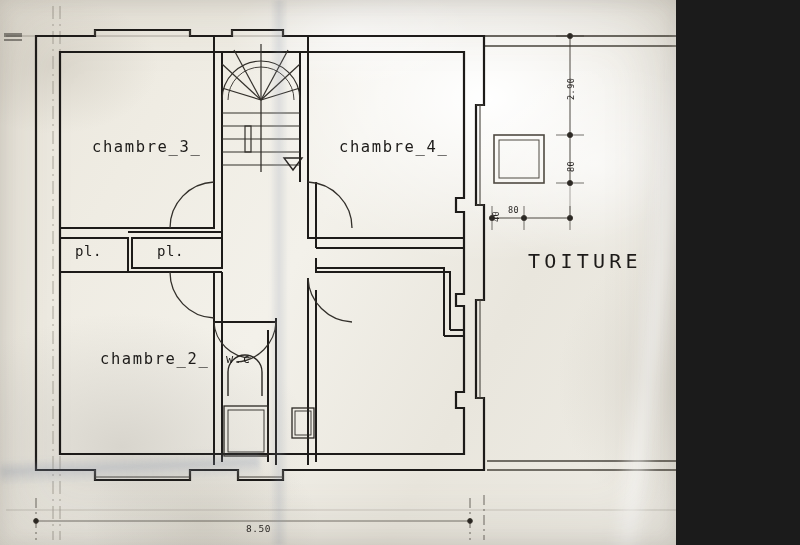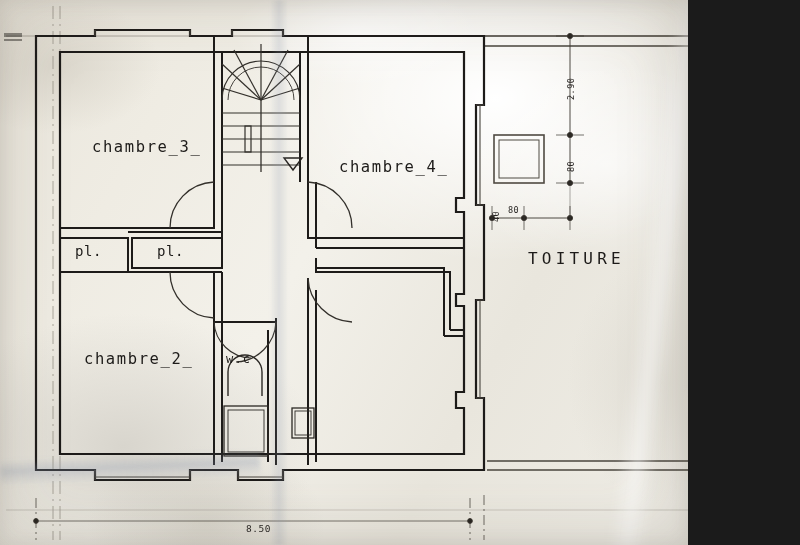--- a/index.html
+++ b/index.html
@@ -6,21 +6,20 @@
   html,body{margin:0;padding:0;background:#1b1b1b;}
   #page{
     position:relative;
     width:676px;height:545px;
     overflow:hidden;
     font-family:"DejaVu Sans Mono", monospace;
     background:
       radial-gradient(ellipse 60% 50% at 72% 18%, #ffffff 0%, rgba(255,255,255,0) 60%),
       radial-gradient(ellipse 40% 35% at 18% 82%, #d8d5cd 0%, rgba(216,213,205,0) 70%),
       linear-gradient(118deg,#eae6dc 0%,#efece3 22%,#f3f1ea 45%,#e9e6dd 70%,#efede6 100%);
-    padding-left: 12px;
   }
   
   .blotch{position:absolute;pointer-events:none;}
   #b1{left:0;top:0;width:100%;height:100%;
       background:
         radial-gradient(ellipse 22% 18% at 8% 12%, rgba(205,200,188,.55), rgba(205,200,188,0) 70%),
         radial-gradient(ellipse 26% 14% at 52% 6%, rgba(255,255,255,.75), rgba(255,255,255,0) 70%),
         radial-gradient(ellipse 30% 26% at 88% 30%, rgba(255,255,255,.6), rgba(255,255,255,0) 72%),
         radial-gradient(ellipse 24% 20% at 30% 96%, rgba(200,196,184,.5), rgba(200,196,184,0) 72%),
         radial-gradient(ellipse 18% 30% at 96% 70%, rgba(210,206,196,.45), rgba(210,206,196,0) 75%);}
@@ -39,21 +38,21 @@
   #vign{left:0;top:0;width:100%;height:100%;
       box-shadow:inset 0 0 70px rgba(90,84,70,.22), inset 0 0 18px rgba(90,84,70,.12);}
 
   svg#plan{position:absolute;left:0;top:0;width:800px;height:545px;}
 
   .lbl{position:absolute;color:#1d1b19;white-space:nowrap;
        font-family:"DejaVu Sans Mono", monospace;}
   .room-lbl{font-size:15.5px;letter-spacing:1.6px;}
   .pl-lbl{font-size:14px;letter-spacing:.6px;}
   .wc-lbl{font-size:12px;letter-spacing:1.2px;}
-  .toiture-lbl{font-size:16px;letter-spacing:4.2px;}
+  .toiture-lbl{font-size:20px;letter-spacing:4.2px;}
   .dim-lbl{font-size:8.5px;letter-spacing:.5px;color:#2a2725;}
   .dim-lbl.vert{transform:rotate(-90deg);transform-origin:left top;}
   .corner-mark{font-size:7px;color:#55504a;}
 </style>
 </head>
 <body>
 
 <div id="page">
 
   <div class="blotch" id="b1"></div>
@@ -245,22 +244,22 @@
       <rect x="228" y="410" width="36" height="42" stroke-width=".9"></rect>
     </g>
     <g fill="none" stroke="#2b2824" stroke-width="1.3">
       <rect x="292" y="408" width="22" height="30"></rect>
       <rect x="295" y="411" width="16" height="24" stroke-width=".9"></rect>
     </g>
 
   </svg>
 
   <div class="lbl room-lbl" style="left:92px;top:138px;">chambre_3_</div>
-  <div class="lbl room-lbl" style="left:339px;top:138px;margin-top:20px;">chambre_4_</div>
-  <div class="lbl room-lbl" style="left:84px;top:350px;">chambre_2_</div>
+  <div class="lbl room-lbl" style="left:339px;top:138px;">chambre_4_</div>
+  <div class="lbl room-lbl" style="left:100px;top:350px;">chambre_2_</div>
   <div class="lbl wc-lbl" style="left:226px;top:352px;">w.c</div>
 
   <div class="lbl pl-lbl" style="left:75px;top:243px;">pl.</div>
   <div class="lbl pl-lbl" style="left:157px;top:243px;">pl.</div>
 
   <div class="lbl toiture-lbl" style="left:528px;top:249px;">TOITURE</div>
 
   <div class="lbl dim-lbl vert" style="left:566px;top:100px;">2.90</div>
   <div class="lbl dim-lbl vert" style="left:566px;top:172px;">80</div>
   <div class="lbl dim-lbl vert" style="left:491px;top:222px;">40</div>

